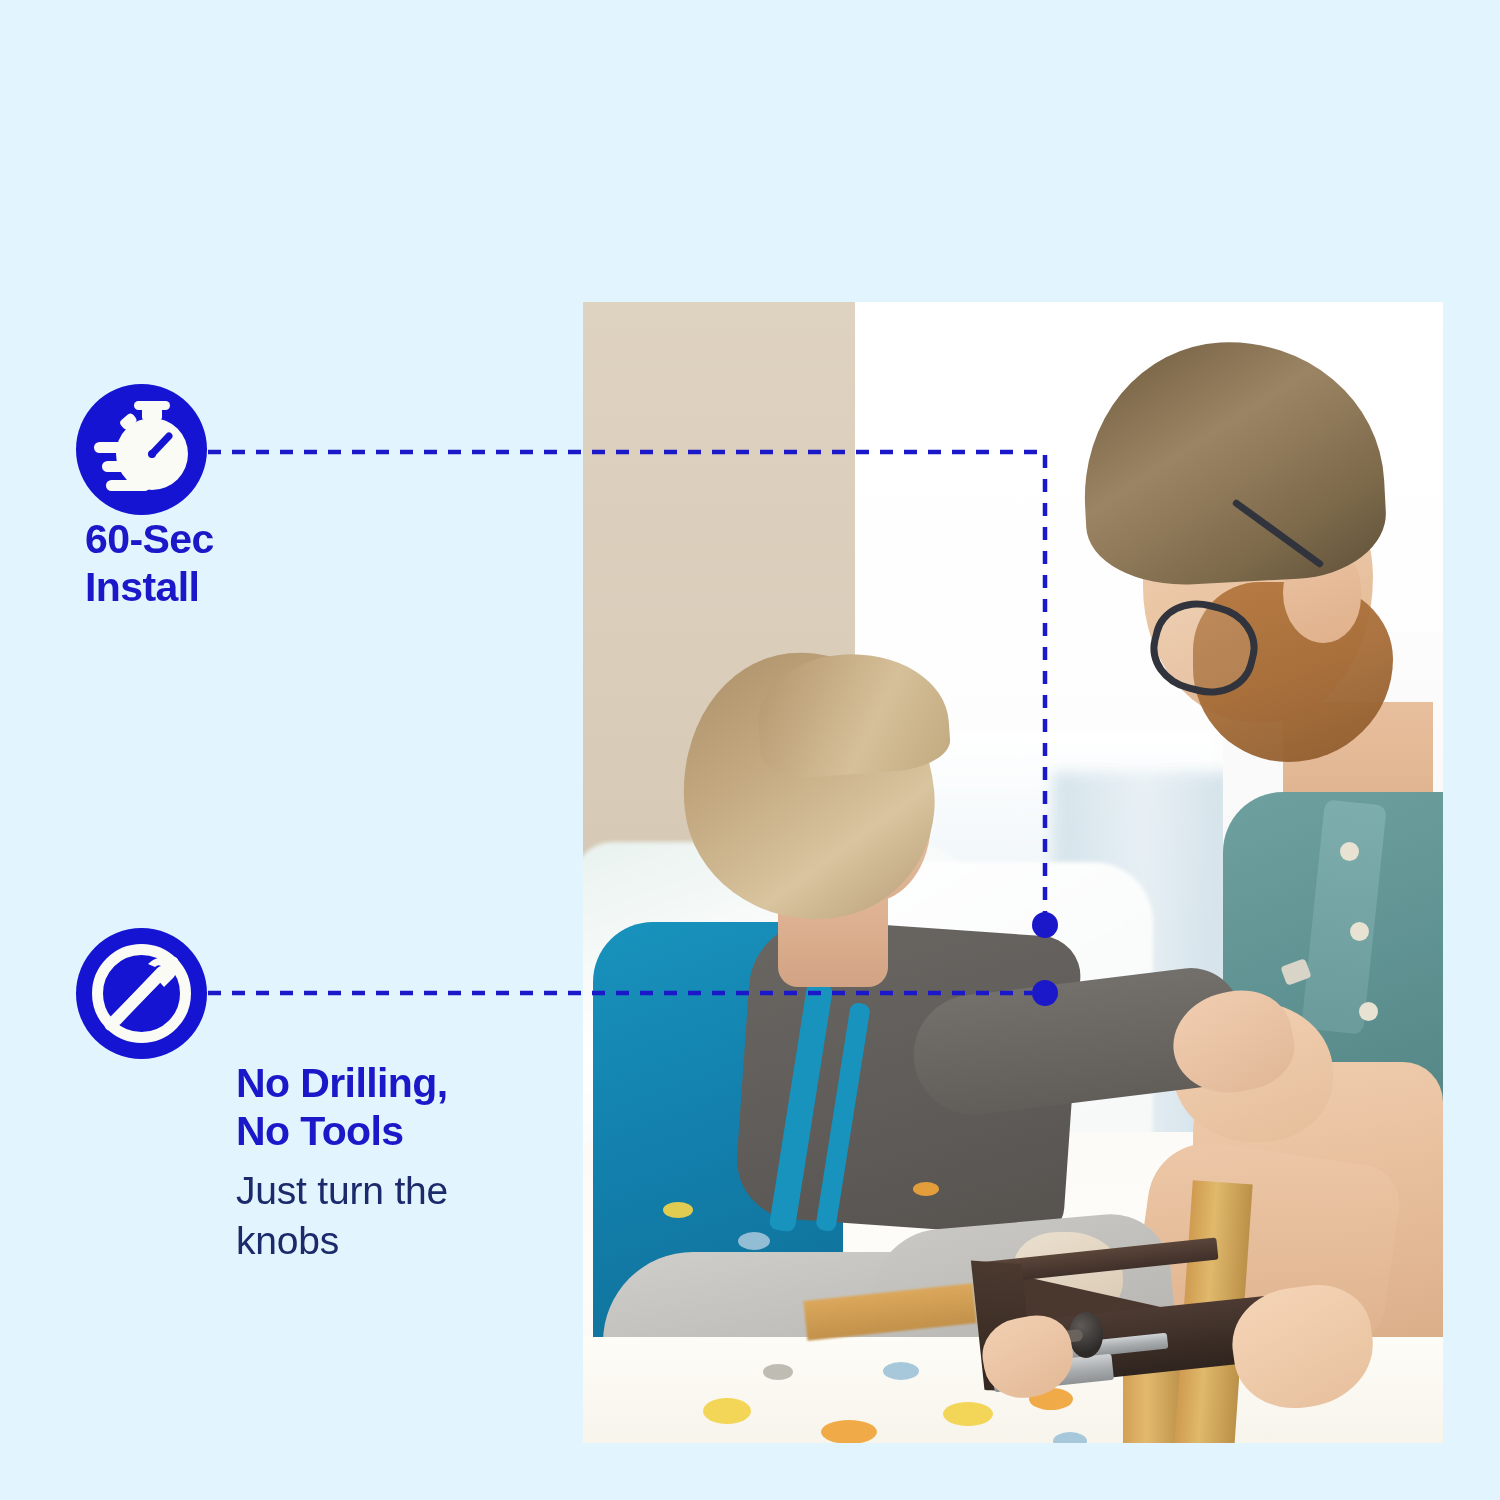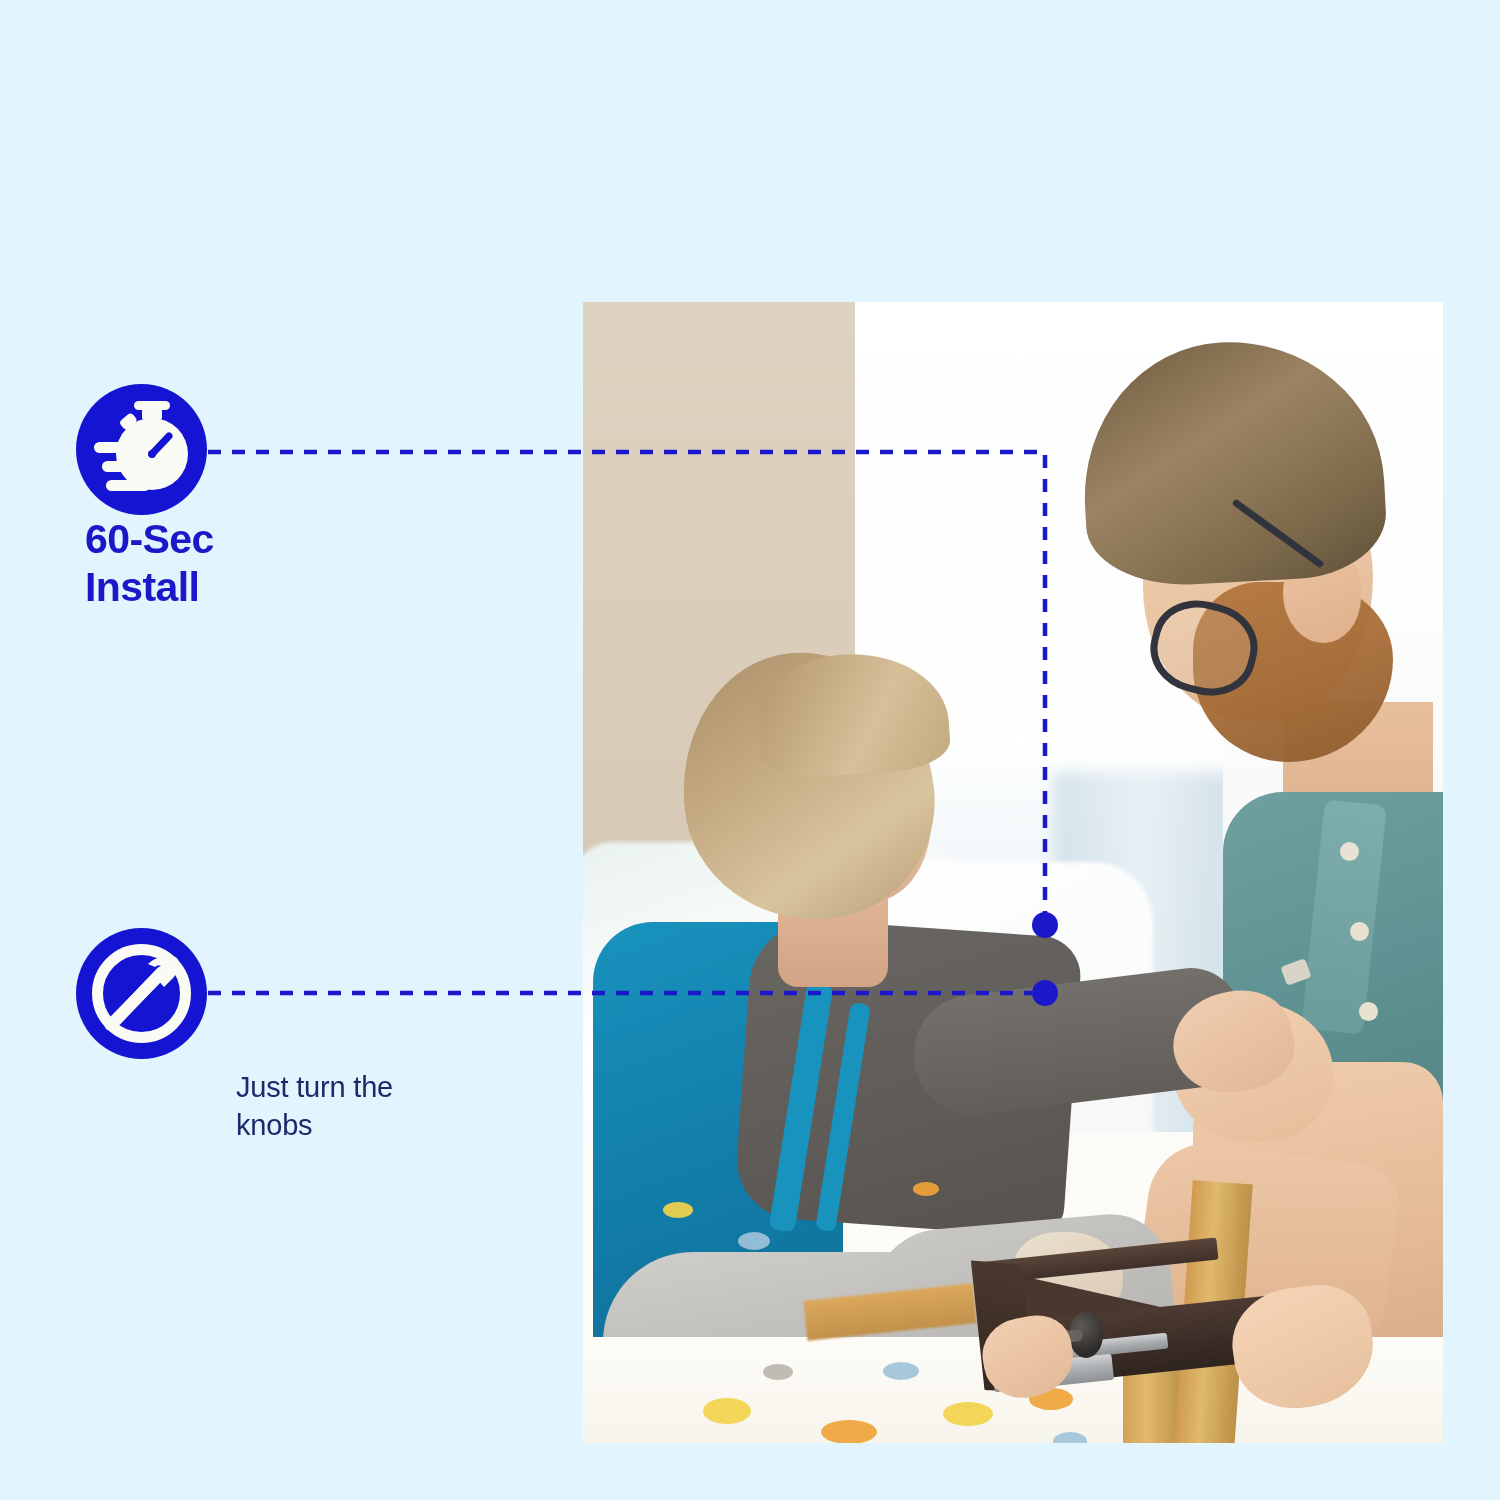--- a/index.html
+++ b/index.html
@@ -65,21 +65,21 @@
     line-height: 1.18;
     letter-spacing: -0.6px;
     white-space: pre-line;
   }
   #feature-install .feature-title { margin-top: 0px; margin-left: 9px; }
   #feature-tools .feature-title { margin-top: 0px; }
 
   .feature-sub {
     margin-left: 160px;
     margin-top: 10px;
-    font-size: 29px;
+    font-size: 39px;
     font-weight: normal;
     color: #1b2a6b;
     line-height: 1.3;
     letter-spacing: -0.2px;
     white-space: pre-line;
   }
 
   
   #connectors {
     position: absolute;
@@ -489,17 +489,19 @@
 
         <circle cx="65.5" cy="65.5" r="44" fill="none" stroke="#fbfbf6" stroke-width="11"></circle>
 
         <path d="M 40 92 L 86 44" stroke="#fbfbf6" stroke-width="12" stroke-linecap="round"></path>
 
         <path d="M 72 36 q 12 -12 24 -2 q 8 7 2 15 l -10 10 l -8 -9 l 6 -7 q 2 -3 -1 -5 q -3 -2 -6 1 z" fill="#fbfbf6"></path>
 
         <path d="M 34 97 L 97 34" stroke="#fbfbf6" stroke-width="11" stroke-linecap="round"></path>
       </svg>
     </div>
+    <div class="feature-title">No Drilling,
+No Tools</div>
     <div class="feature-sub">Just turn the
 knobs</div>
   </div>
 
 </div>
 
 </body></html>

